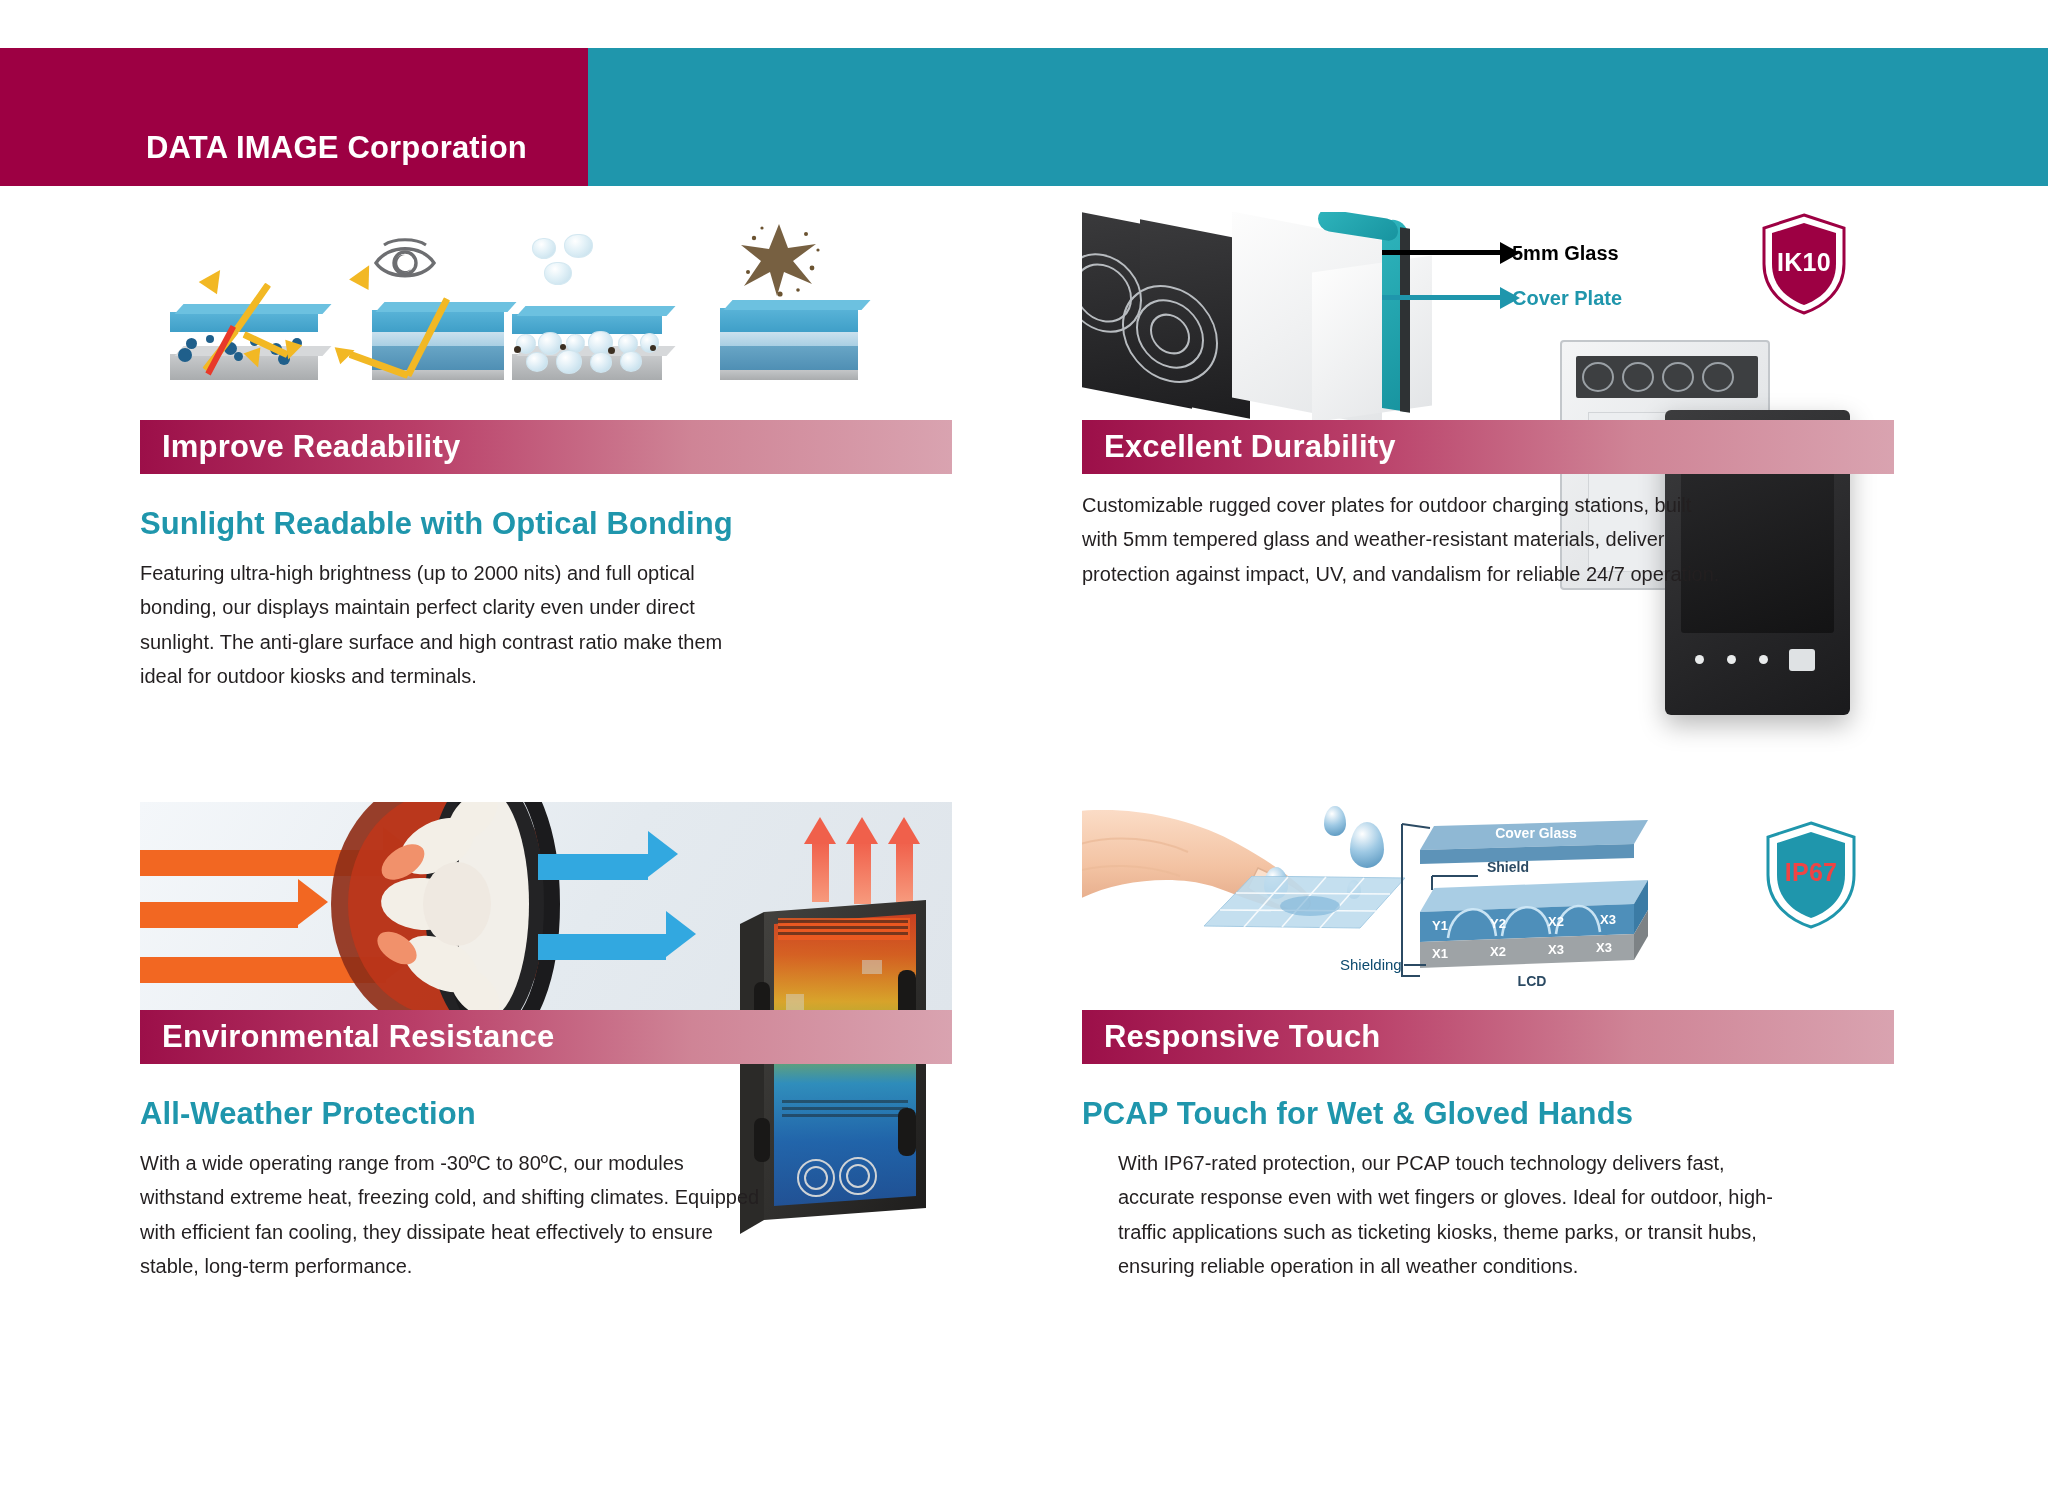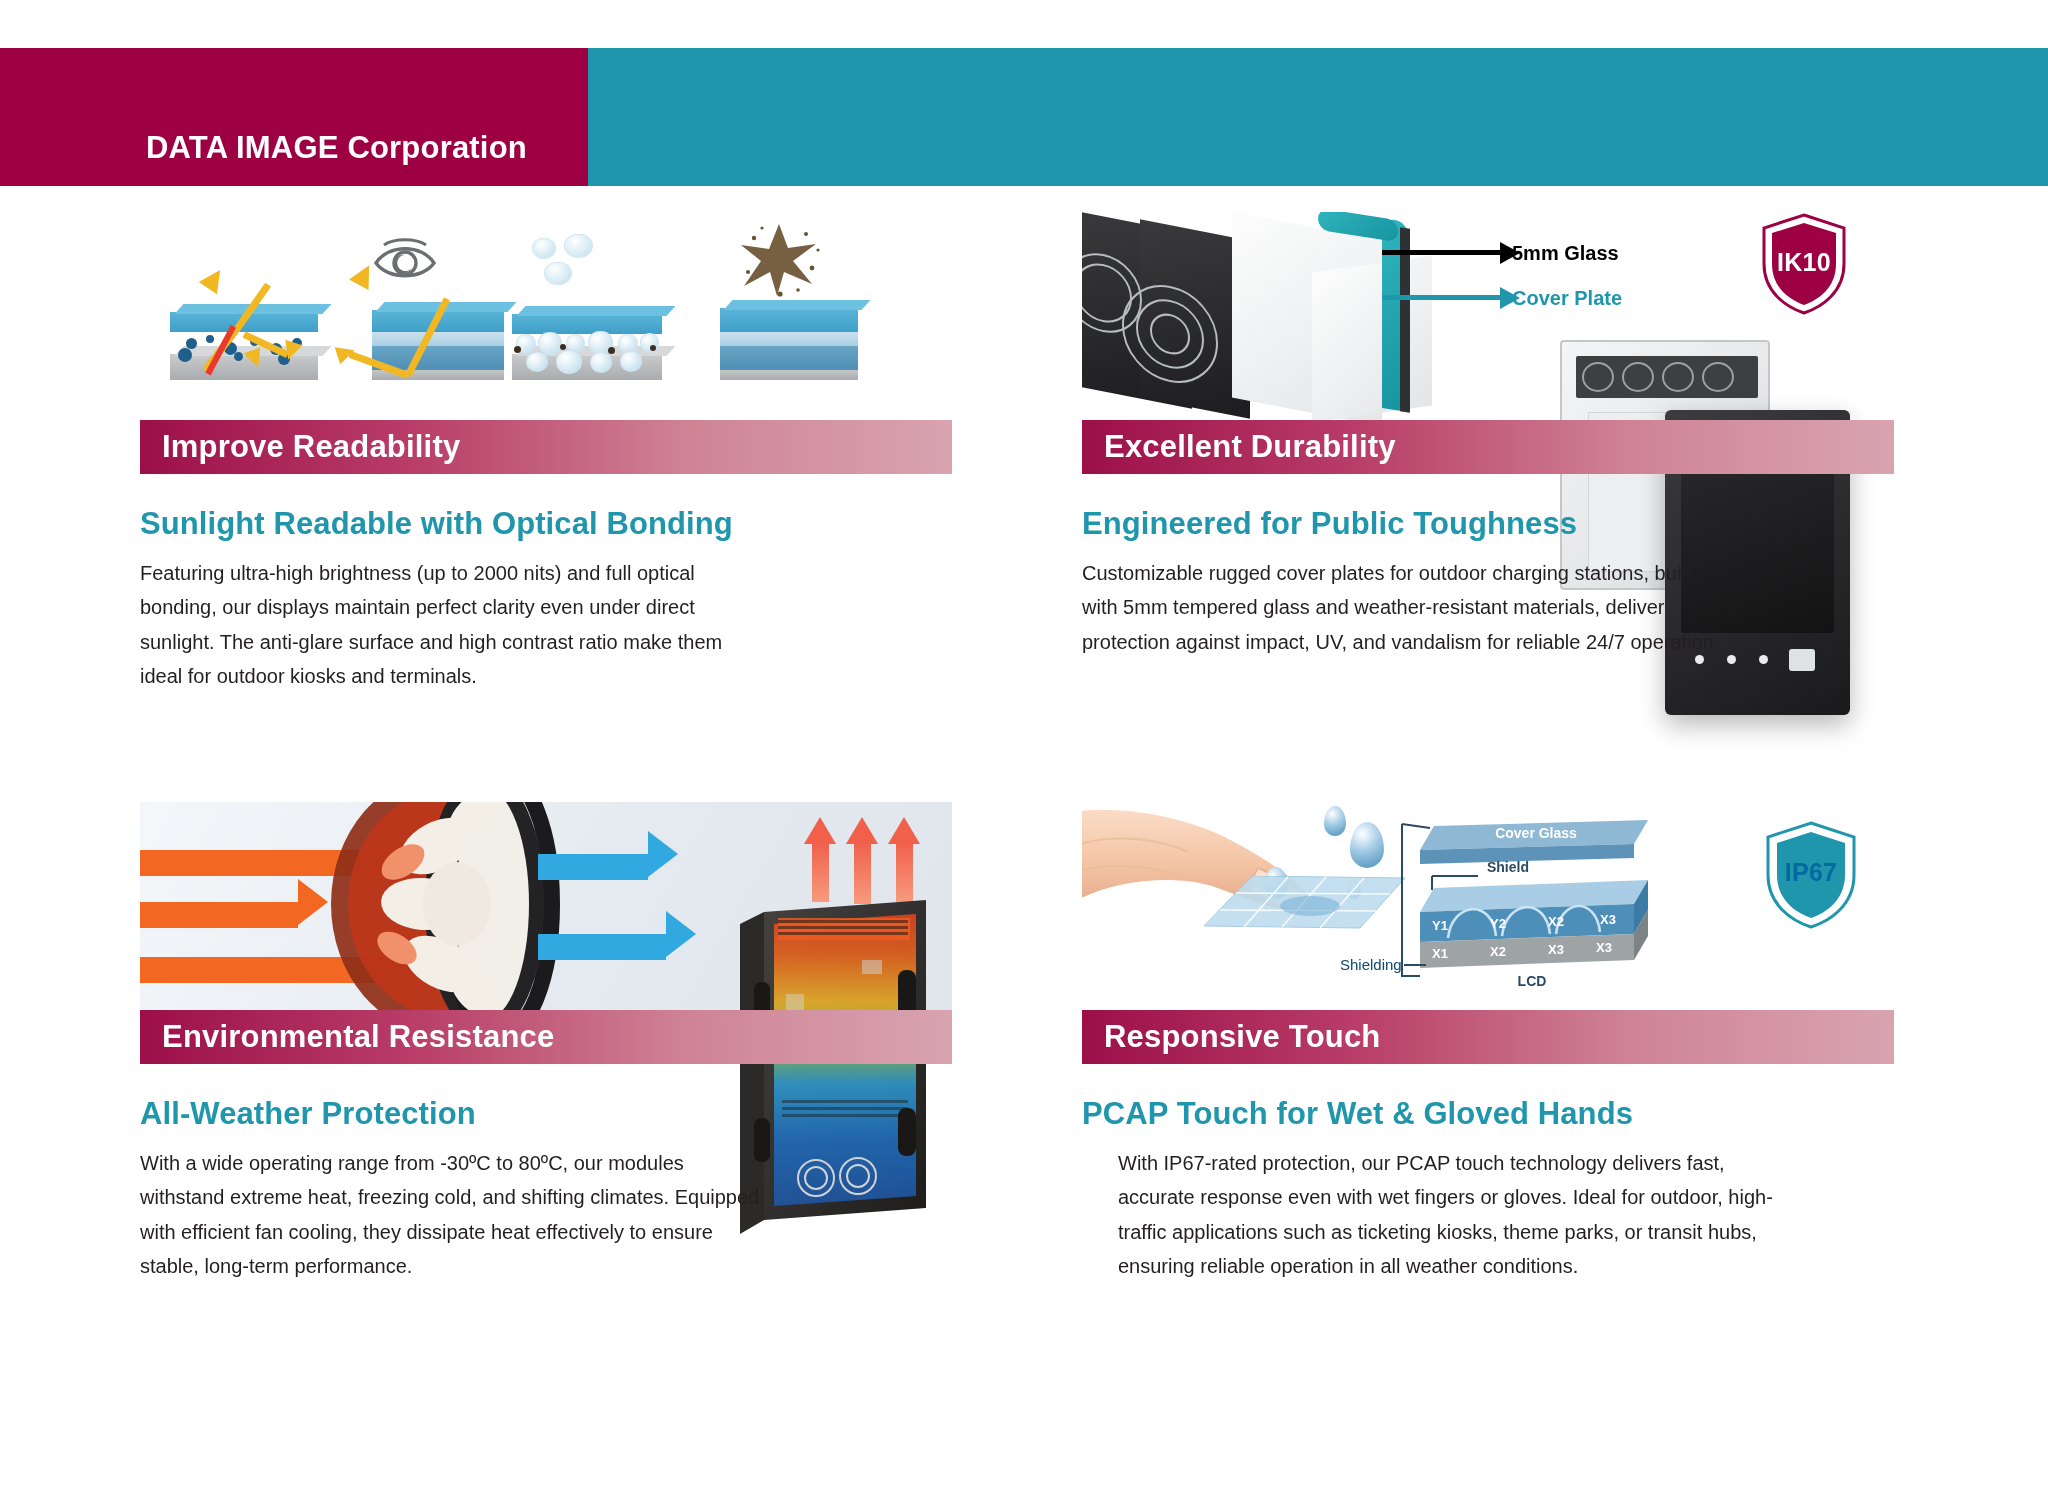--- a/index.html
+++ b/index.html
@@ -122,21 +122,21 @@
 
   
   .touch-scene { position:absolute; left:0; top:0; width:812px; height:208px; background:#fff; overflow:hidden; }
   .finger { position:absolute; left:-20px; top:8px; width:260px; height:120px; }
   .wdrop { position:absolute; background: radial-gradient(circle at 36% 26%, #ffffff 0%, #9ec9e4 45%, #4a8cb8 100%);
            border-radius: 50% 50% 50% 50% / 60% 60% 40% 40%; }
   .pcap-diagram { position:absolute; left:314px; top:4px; width:300px; height:190px; }
   .pcap-lbl-dark { position:absolute; font-size:13px; font-weight:normal; color:#0c4a6e; }
   .badge-ip { position:absolute; left:680px; top:18px; width:98px; height:110px; }
   .badge-ip-txt { position:absolute; width:100%; text-align:center; top:38px;
-                  font-size:25px; font-weight:bold; color:#0369a1; letter-spacing:0.3px; }
+                  font-size:25px; font-weight:bold; color:#ef4444; letter-spacing:0.3px; }
 </style>
 </head>
 <body>
 
 <div class="page">
 
   <div class="header">
     <div class="header-teal"></div>
     <div class="header-maroon"></div>
     <div class="header-title">DATA IMAGE Corporation</div>
@@ -281,21 +281,20 @@
             </svg>
             <div class="badge-txt">IK10</div>
           </div>
         </div>
       </div>
     </div>
 
     <div class="banner">
       <span class="banner-label">Excellent Durability</span>
     </div>
-    <div class="headline">Engineered for Public Toughness</div>
     <div class="body-text">Customizable rugged cover plates for outdoor charging stations, built with 5mm tempered glass and weather-resistant materials, deliver protection against impact, UV, and vandalism for reliable 24/7 operation.</div>
   </div>
 
   <div class="prod-panel">
     <div style="position:absolute; left:14px; top:14px; width:182px; height:42px; background:#3d3f41; border-radius:2px;"></div>
     <div style="position:absolute; left:20px; top:20px; width:32px; height:30px; border:2px solid #9aa0a5; border-radius:50%;"></div>
     <div style="position:absolute; left:60px; top:20px; width:32px; height:30px; border:2px solid #9aa0a5; border-radius:50%;"></div>
     <div style="position:absolute; left:100px; top:20px; width:32px; height:30px; border:2px solid #9aa0a5; border-radius:50%;"></div>
     <div style="position:absolute; left:140px; top:20px; width:32px; height:30px; border:2px solid #9aa0a5; border-radius:50%;"></div>
     <div style="position:absolute; left:26px; top:70px; width:160px; height:160px; background:#eceef0; border:1px solid #d2d5d8;"></div>

